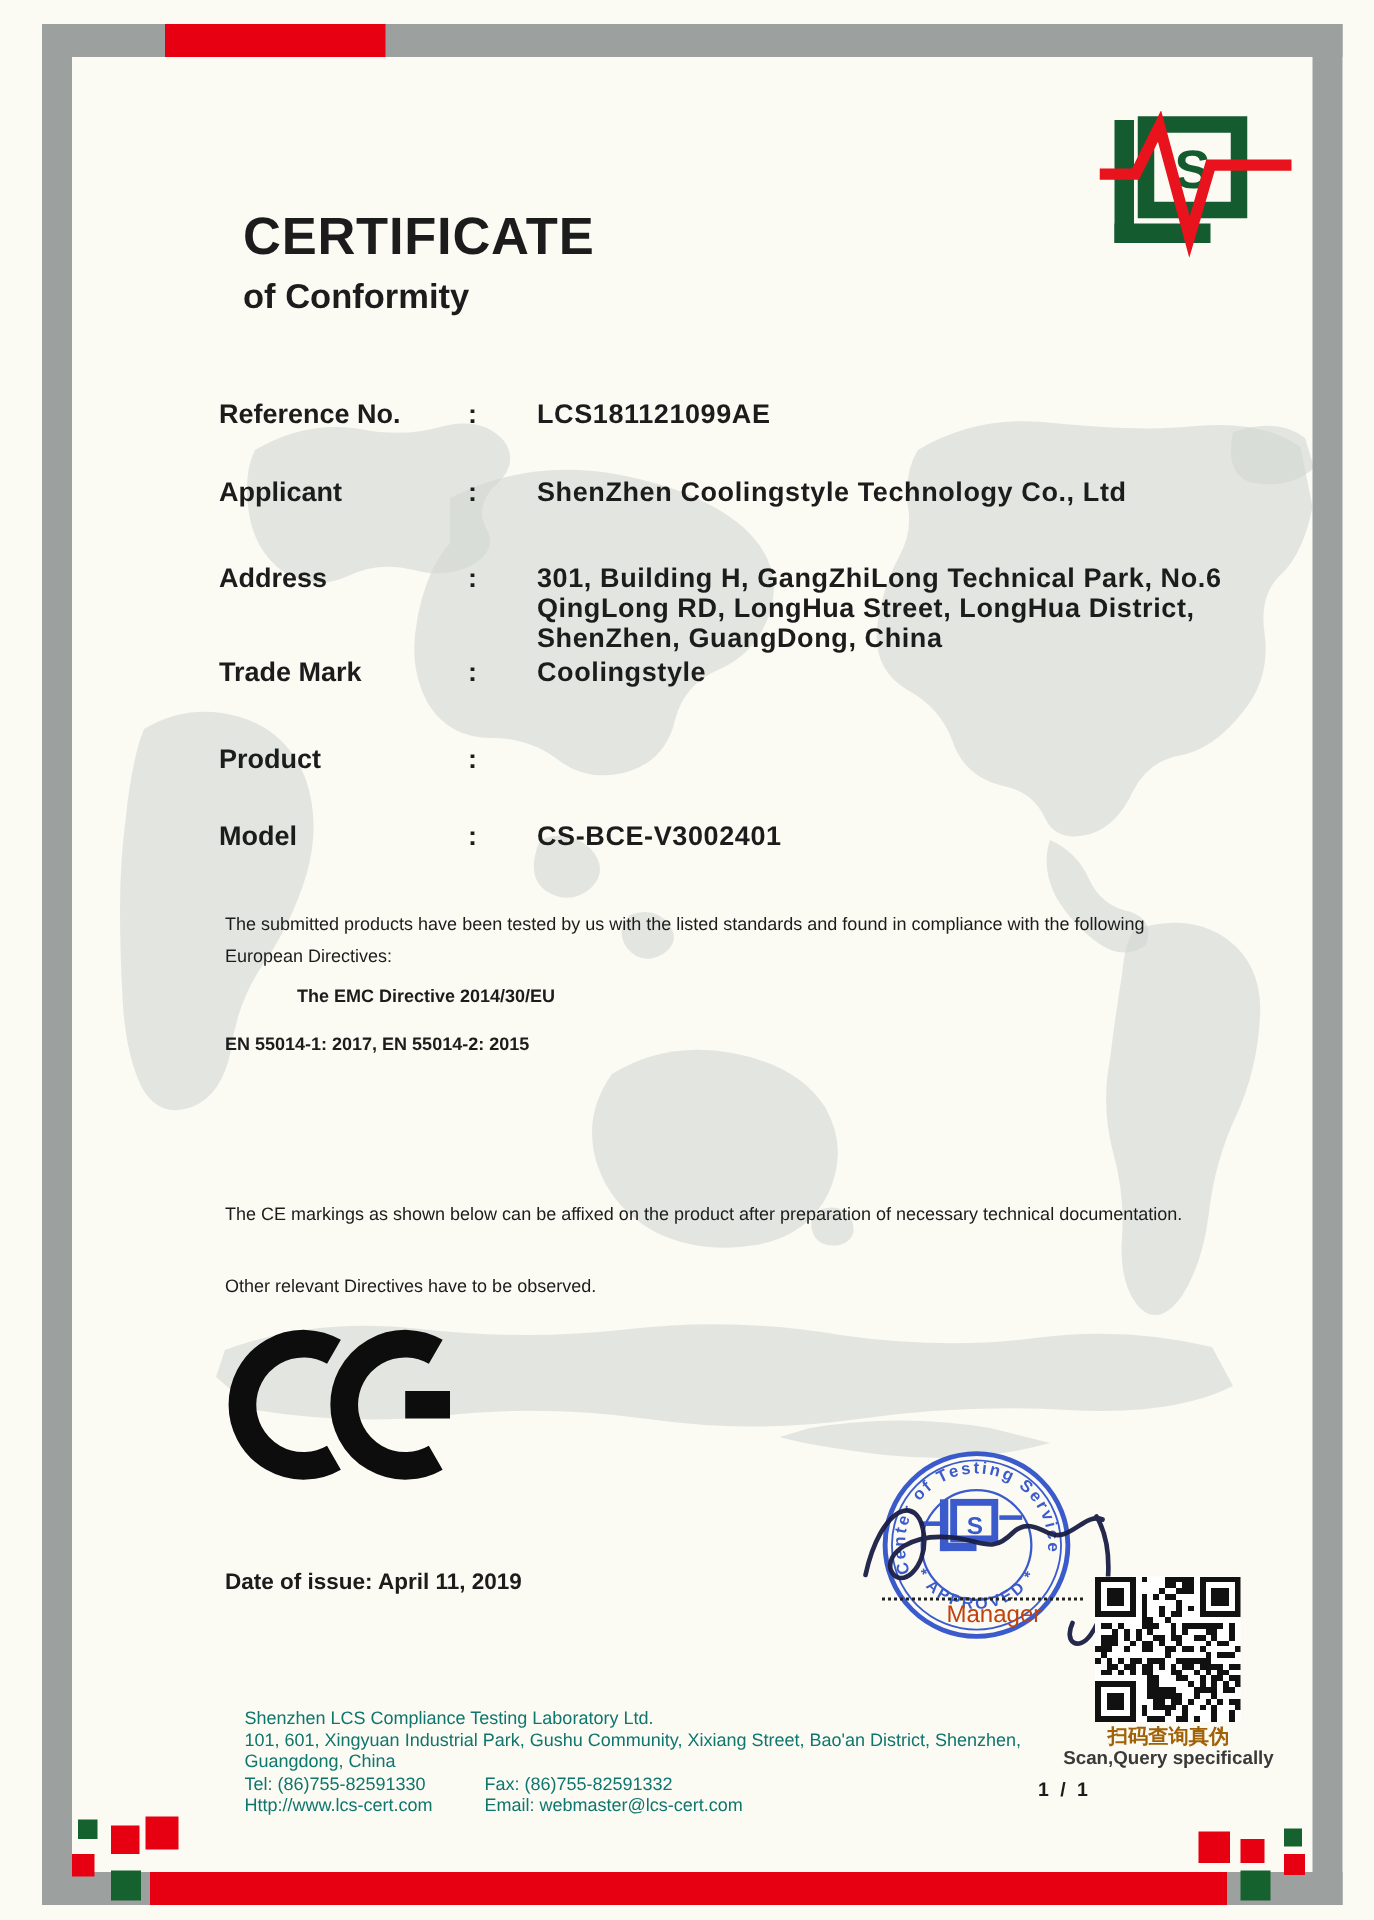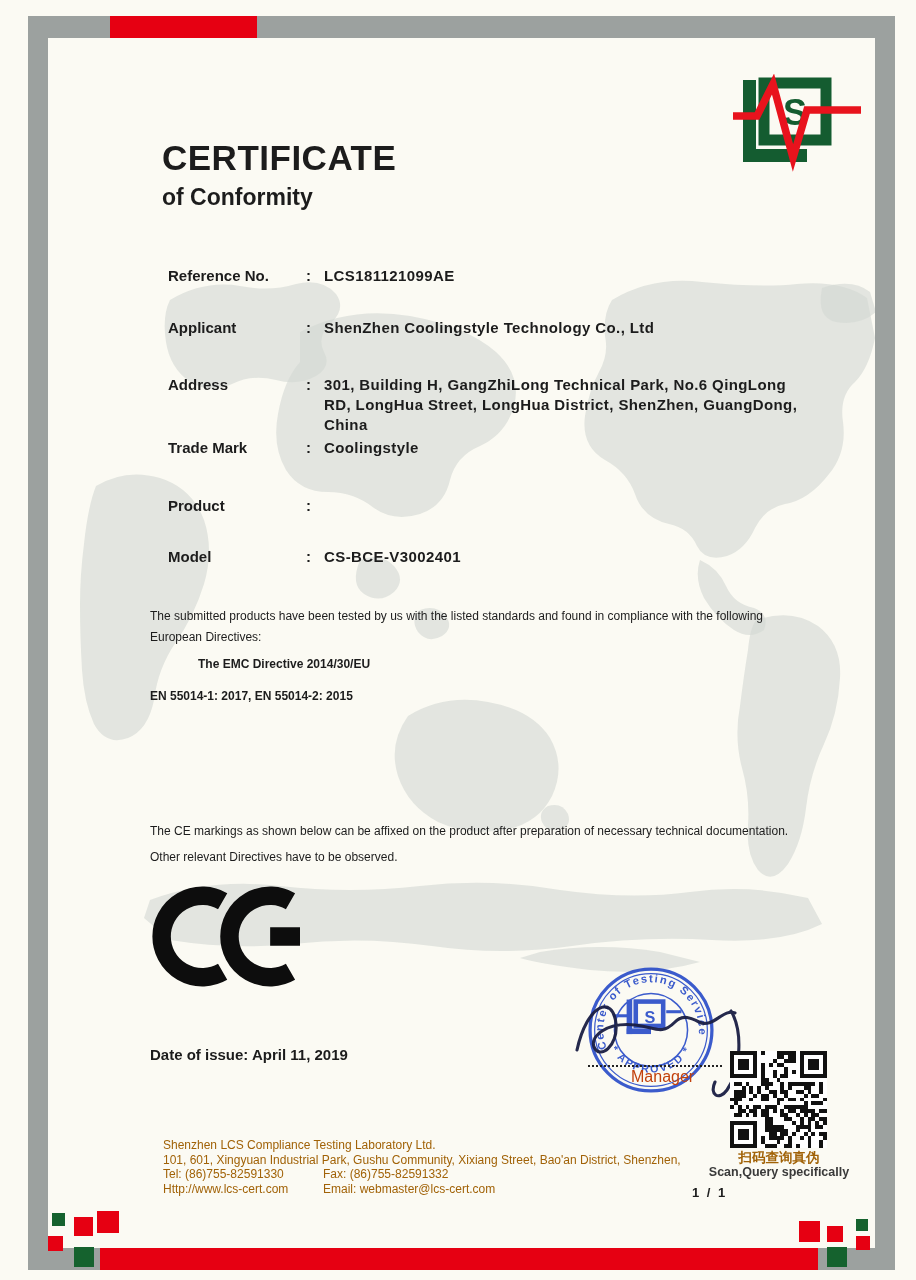--- a/index.html
+++ b/index.html
@@ -20,21 +20,21 @@
   .sq{position:absolute;}
   .sq.red{background:#e60012;}
   .sq.green{background:#15622e;}
   
   .map{position:absolute;left:0;top:0;pointer-events:none;}
   
   .title{position:absolute;left:162px;top:138px;font-size:35px;font-weight:bold;letter-spacing:0.5px;}
   .subtitle{position:absolute;left:162px;top:184px;font-size:23px;font-weight:bold;}
   .logo{position:absolute;left:733px;top:74px;}
   
-  .row{position:absolute;left:168px;display:flex;font-weight:bold;font-size:15px;line-height:20px;}
+  .row{position:absolute;left:146px;display:flex;font-weight:bold;font-size:18px;line-height:20px;gap:28px;}
   .row .lbl{width:138px;}
   .row .col{width:18px;}
   .row .val{width:480px;letter-spacing:0.4px;}
   
   .para{position:absolute;left:150px;width:658px;font-size:12px;line-height:21px;}
   .para.bold{font-weight:bold;}
   
   .ce{position:absolute;left:148px;top:882px;}
   
   .date{position:absolute;left:150px;top:1046px;font-size:15px;font-weight:bold;}
@@ -42,21 +42,21 @@
   .stamp{position:absolute;left:586px;top:965px;opacity:0.92;}
   .sig{position:absolute;left:563px;top:958px;}
   .sigline{position:absolute;left:588px;top:1053px;width:134px;height:12px;border-bottom:2.5px dotted #222;}
   .manager{position:absolute;left:631px;top:1068px;font-size:16px;color:#c2410c;}
   
   .qr{position:absolute;left:730px;top:1051px;width:97px;height:97px;background:#fff;}
   .qr-cap-cn{position:absolute;left:700px;top:1149px;width:158px;text-align:center;font-size:13.5px;font-weight:bold;color:#a16207;}
   .qr-cap-en{position:absolute;left:690px;top:1165px;width:178px;text-align:center;font-size:12.5px;font-weight:bold;color:#3a3a3a;}
   .pageno{position:absolute;left:692px;top:1185px;font-size:13px;font-weight:bold;letter-spacing:2px;}
   
-  .footer{position:absolute;left:163px;top:1138px;font-size:12px;line-height:14.5px;color:#a16207;}
+  .footer{position:absolute;left:163px;top:1138px;font-size:12px;line-height:14.5px;color:#0f766e;}
   .footer .cols{display:flex;}
   .footer .c1{width:160px;}
 </style>
 </head>
 <body>
 
 <div class="sheet">
 
   <svg class="map" width="916" height="1280" viewBox="0 0 916 1280">
     <g fill="#d4d8d3" fill-opacity="0.62" stroke="none">
@@ -143,21 +143,21 @@
   </div>
   <div class="row" style="top:547px;">
     <div class="lbl">Model</div>
     <div class="col">:</div>
     <div class="val">CS-BCE-V3002401</div>
   </div>
 
   <div class="para" style="top:606px;">The submitted products have been tested by us with the listed standards and found in compliance with the following European Directives:</div>
   <div class="para bold" style="top:654px;margin-left:48px;">The EMC Directive 2014/30/EU</div>
   <div class="para bold" style="top:686px;">EN 55014-1: 2017, EN 55014-2: 2015</div>
-  <div class="para" style="top:799px;margin-top:22px;">The CE markings as shown below can be affixed on the product after preparation of necessary technical documentation.</div>
+  <div class="para" style="top:799px;">The CE markings as shown below can be affixed on the product after preparation of necessary technical documentation.</div>
   <div class="para" style="top:847px;">Other relevant Directives have to be observed.</div>
 
   <svg class="ce" width="152" height="109" viewBox="0 0 280 200">
     <g fill="none" stroke="#0d0d0d" stroke-width="34">
       <path d="M 137.5,35 A 75,75 0 1 0 137.5,165"></path>
       <path d="M 262.5,35 A 75,75 0 1 0 262.5,165"></path>
       <line x1="225" y1="100" x2="288" y2="100"></line>
     </g>
   </svg>
 
@@ -416,20 +416,21 @@
           <rect x="2" y="20" width="3" height="3" fill="#111"></rect>
         </svg></div>
     </div>
   <div class="qr-cap-cn">扫码查询真伪</div>
   <div class="qr-cap-en">Scan,Query specifically</div>
   <div class="pageno">1 / 1</div>
 
   <div class="footer">
     <div>Shenzhen LCS Compliance Testing Laboratory Ltd.</div>
     <div>101, 601, Xingyuan Industrial Park, Gushu Community, Xixiang Street, Bao'an District, Shenzhen,</div>
+    <div>Guangdong, China</div>
     <div class="cols">
       <div class="c1">Tel: (86)755-82591330</div>
       <div>Fax: (86)755-82591332</div>
     </div>
     <div class="cols">
       <div class="c1">Http://www.lcs-cert.com</div>
       <div>Email: webmaster@lcs-cert.com</div>
     </div>
   </div>
 

